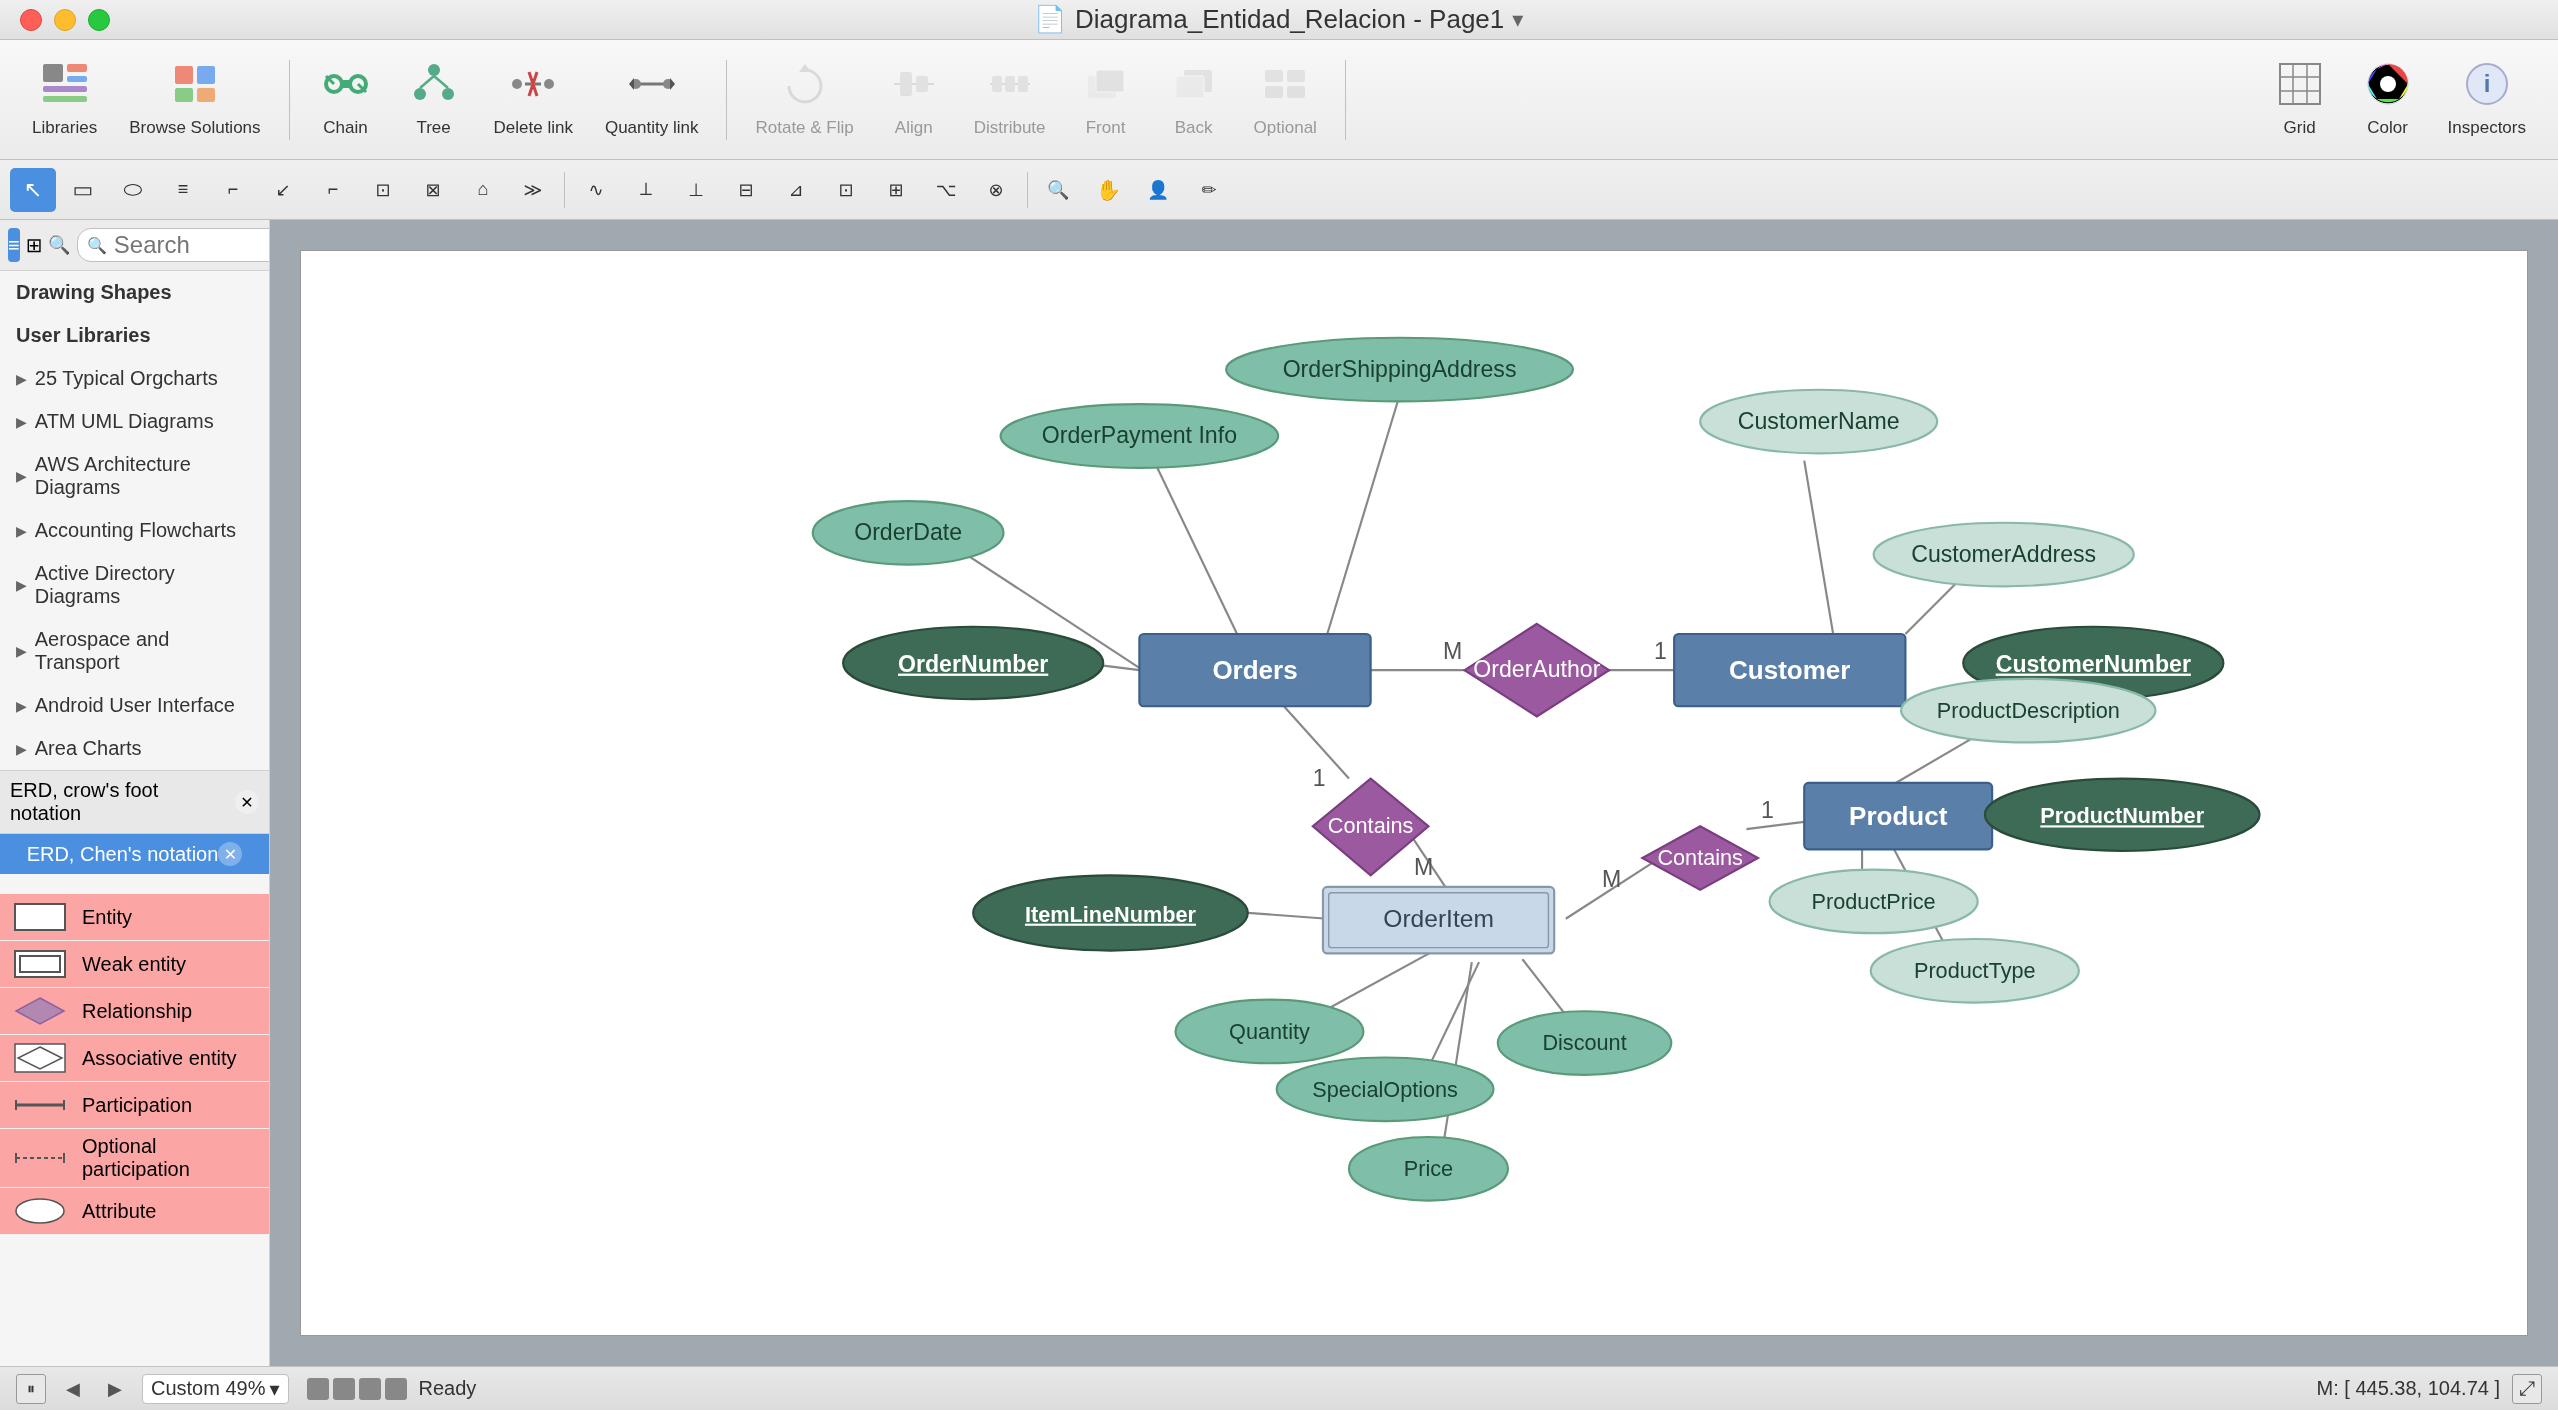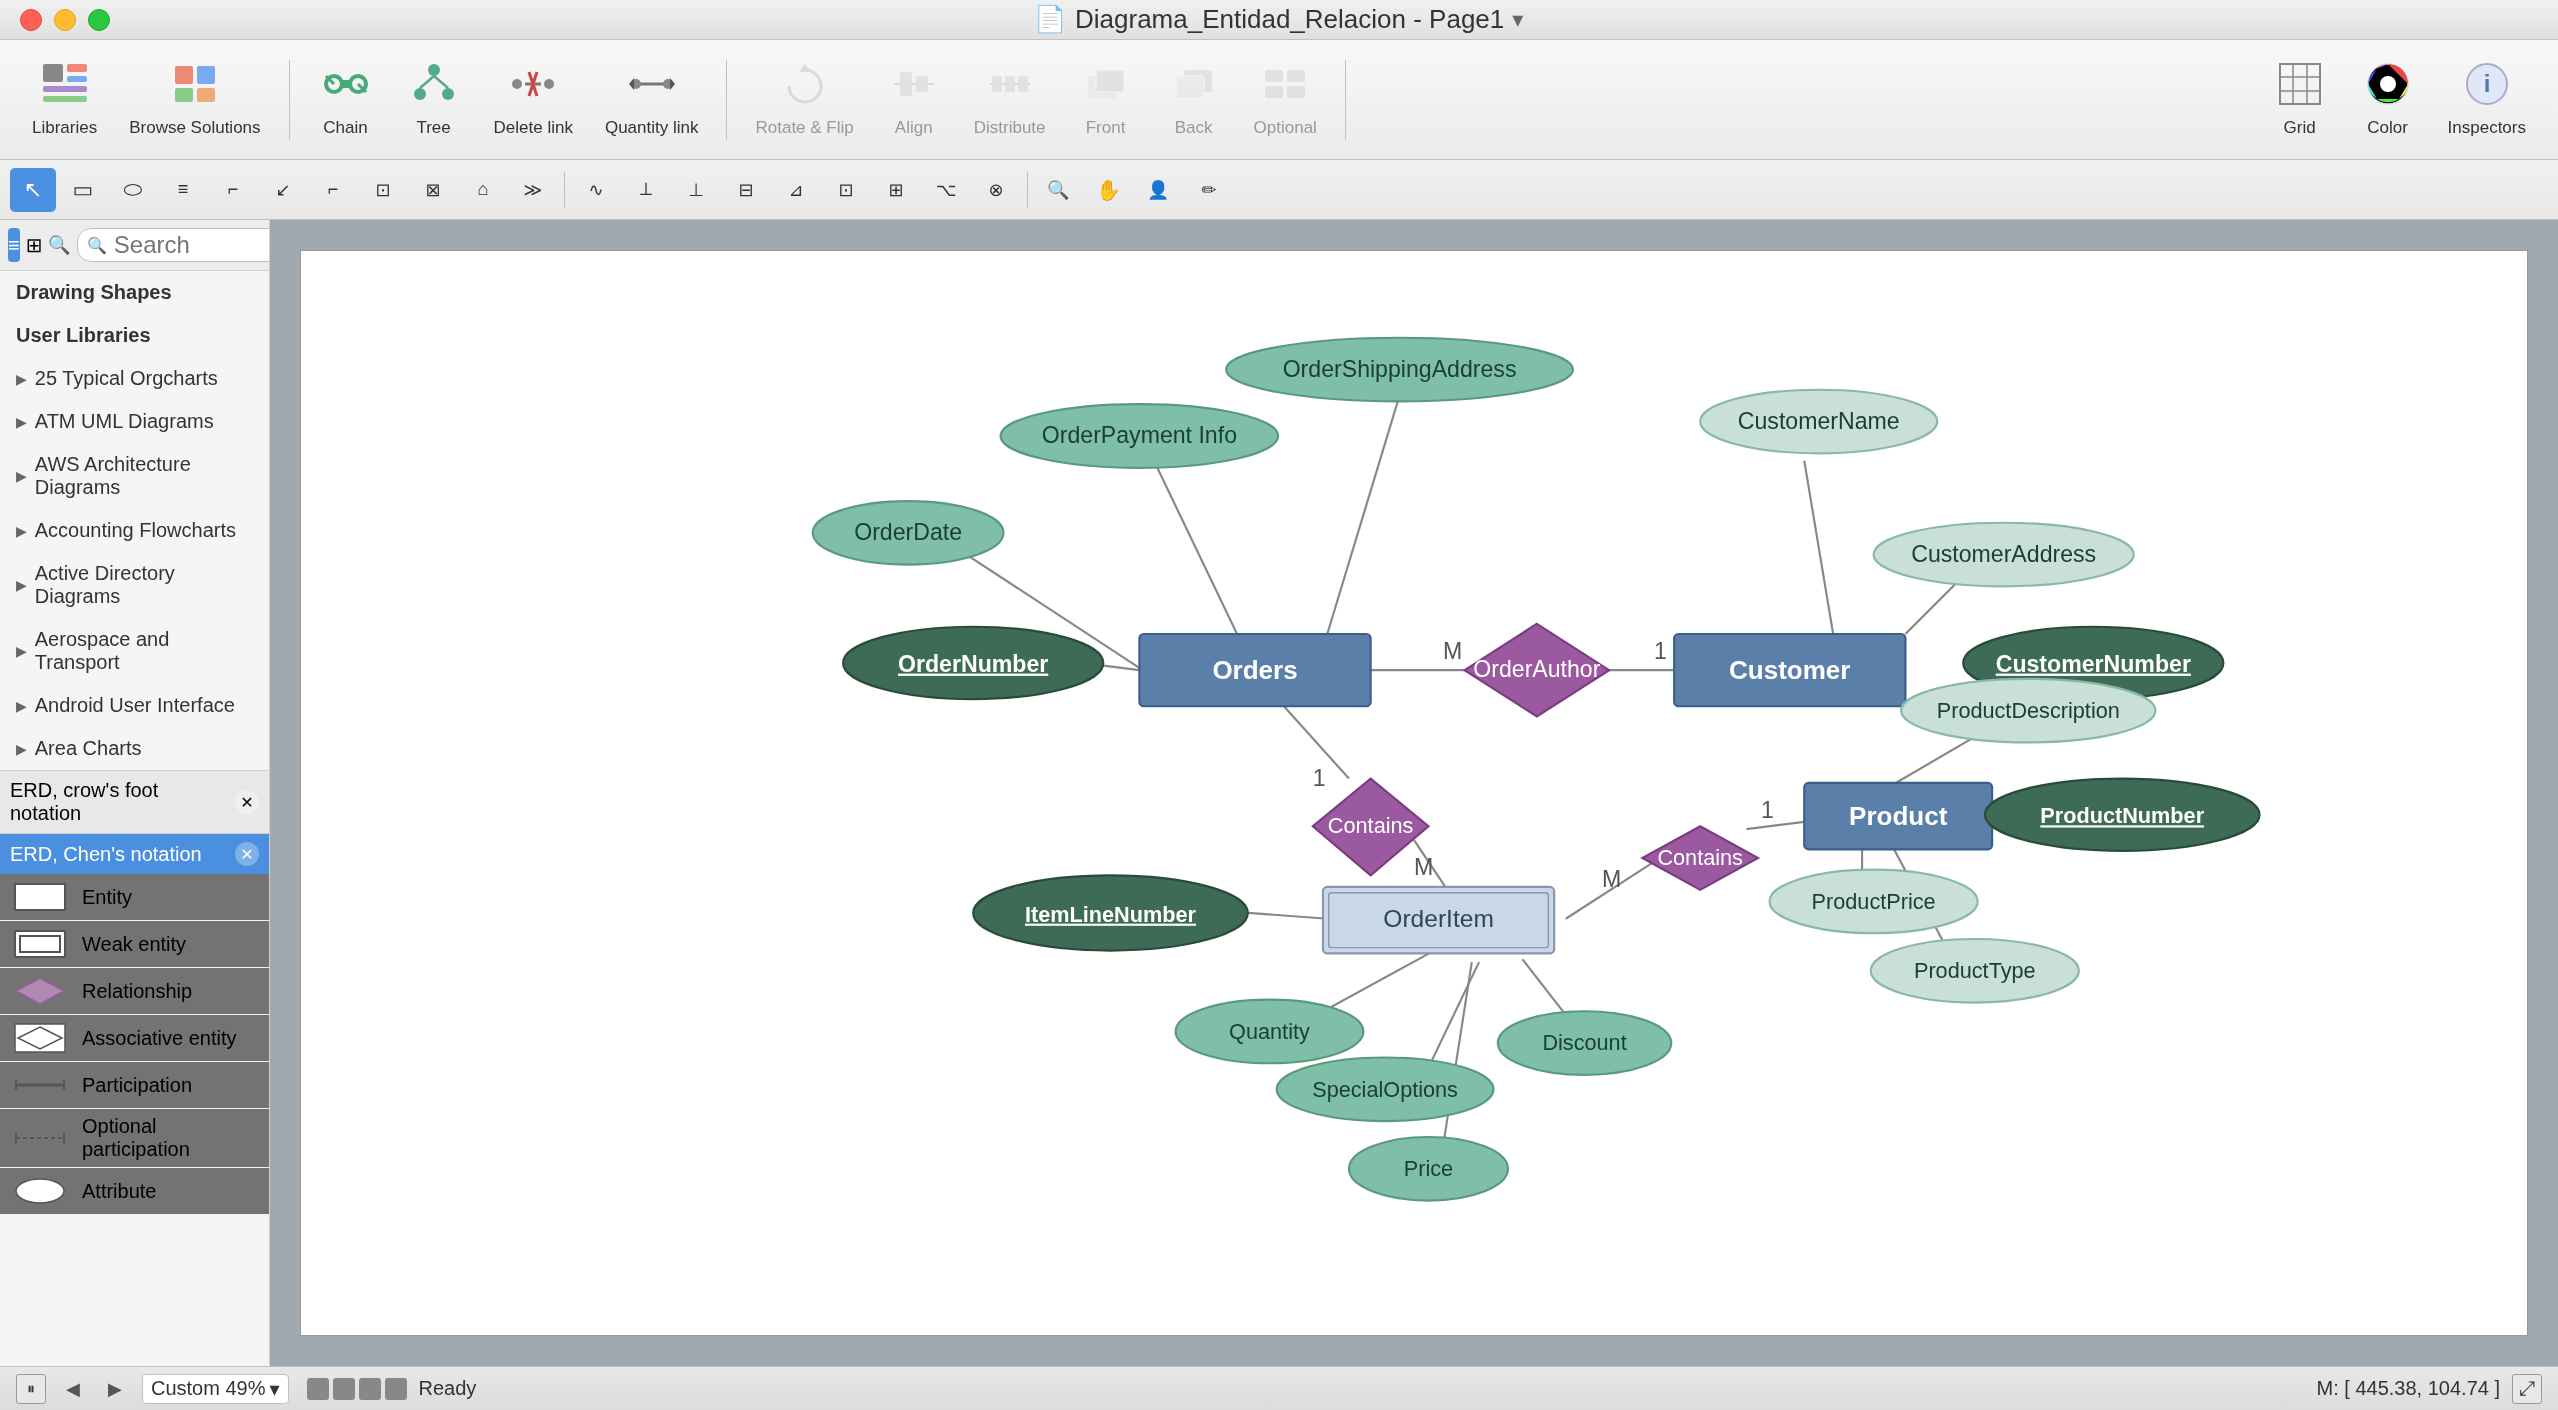--- a/index.html
+++ b/index.html
@@ -154,33 +154,35 @@
       justify-content: space-between;
       padding: 8px 10px;
       background: #e8e8e8;
       border-top: 1px solid #d0d0d0;
       font-size: 20px;
       font-weight: 500;
     }
     .erd-panel-header.active {
       background: #4a8fe0;
       color: white;
+      justify-content: center;
     }
     .erd-close-btn {
       width: 24px; height: 24px;
       border-radius: 50%;
       background: rgba(255,255,255,0.3);
       display: flex; align-items: center; justify-content: center;
       cursor: pointer;
       font-size: 16px;
     }
     .erd-items {
       flex: 1;
       overflow-y: auto;
-      background: #737373;
+      background: #fca5a5;
+      margin-top: 20px;
     }
     .erd-item {
       display: flex;
       align-items: center;
       padding: 6px 10px;
       gap: 12px;
       cursor: pointer;
       border-bottom: 1px solid #f0f0f0;
       font-size: 20px;
     }

